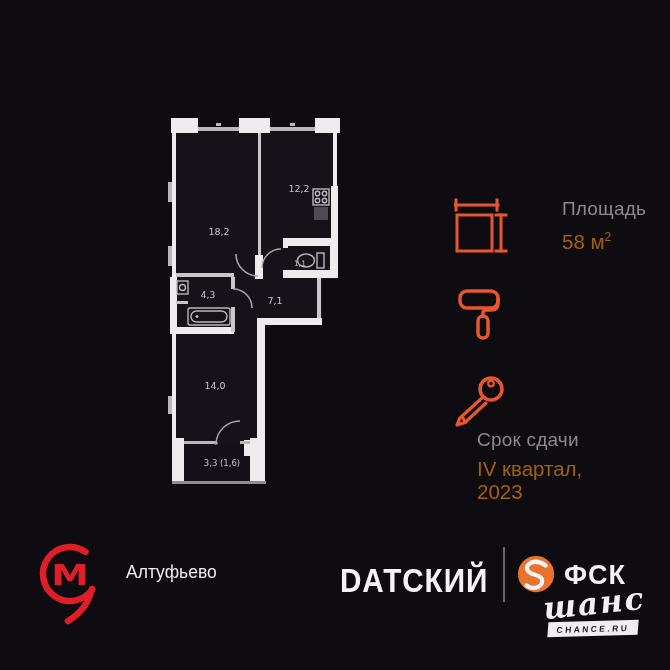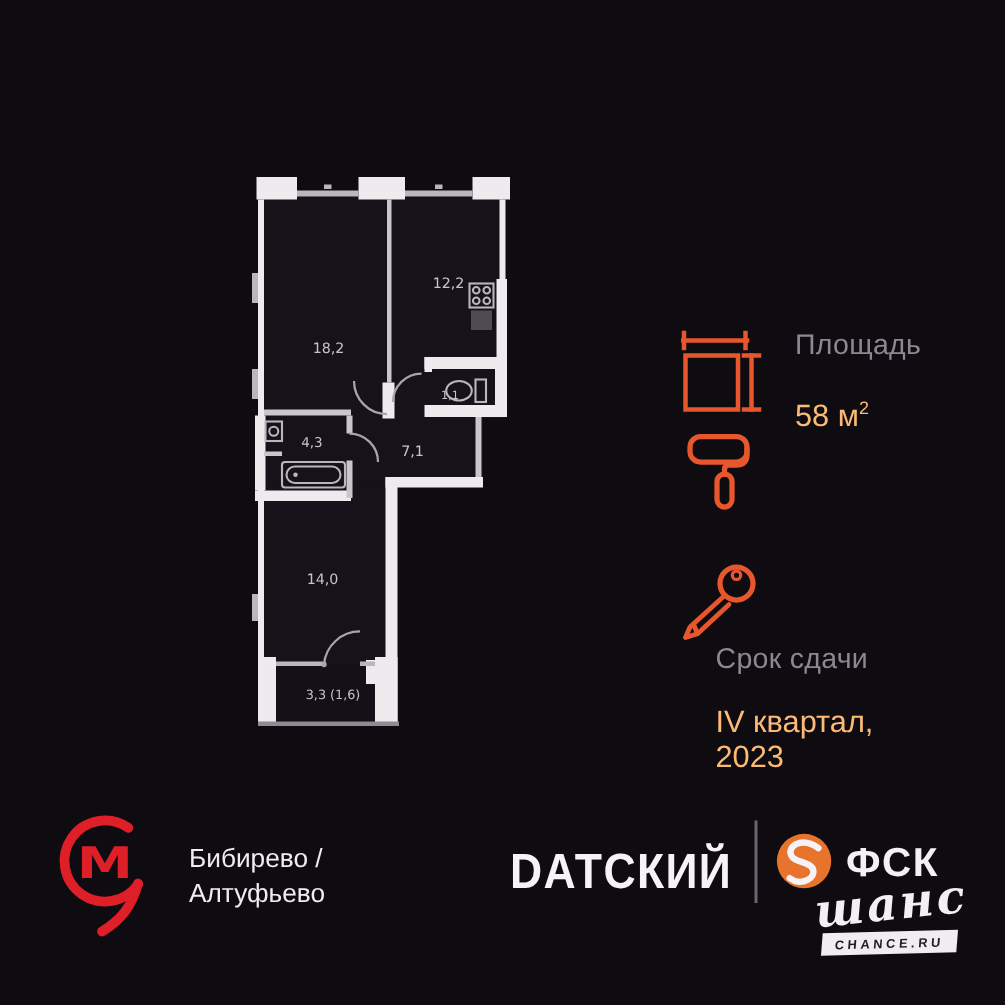--- a/index.html
+++ b/index.html
@@ -6,21 +6,21 @@
   .canvas{position:relative;width:670px;height:670px;background:#0E0B11;overflow:hidden;
           font-family:"Liberation Sans",sans-serif;}
   
   .plan{position:absolute;left:160px;top:100px;}
   .plan text{font-family:"DejaVu Sans",sans-serif;fill:#C6C3C9;}
   
   .detail-row{position:absolute;display:flex;align-items:flex-start;}
   .detail-icon{flex:0 0 auto;}
   .detail-text{margin-left:22px;}
   .detail-label{font-size:19px;color:#8C8891;letter-spacing:.2px;}
-  .detail-value{font-size:20.5px;color:#fdba74;margin-top:19px;line-height:23px;}
+  .detail-value{font-size:20.5px;color:#a16207;margin-top:6px;line-height:23px;}
   .detail-value sup{font-size:12px;}
   
   .station{position:absolute;left:126px;top:561px;font-size:17.5px;line-height:23px;color:#EFEDEF;}
   .brand{position:absolute;left:340px;top:562px;font-size:33px;font-weight:600;color:#F5F3F5;
          letter-spacing:1px;transform:scaleX(.9);transform-origin:left center;white-space:nowrap;}
   .brand-sep{position:absolute;left:503px;top:547px;width:2px;height:55px;background:#6A666E;}
   .dev{position:absolute;left:516px;top:552px;width:140px;height:95px;text-align:right;}
   .dev-name{position:absolute;left:48px;top:8px;font-size:27px;font-weight:bold;color:#F3F1F3;letter-spacing:1px;}
   .dev-script{position:absolute;left:27px;top:33px;font-size:31px;font-style:italic;font-weight:bold;
               font-family:"DejaVu Serif",serif;color:#F2F0F2;letter-spacing:2px;transform:rotate(-6deg);white-space:nowrap;}
@@ -130,21 +130,21 @@
       <text x="219" y="235" font-size="9.5">18,2</text>
       <text x="299" y="192" font-size="9.5">12,2</text>
       <text x="300" y="266" font-size="7.5">1,1</text>
       <text x="208" y="298" font-size="9">4,3</text>
       <text x="275" y="304" font-size="9.5">7,1</text>
       <text x="215" y="389" font-size="9.5">14,0</text>
       <text x="222" y="466" font-size="8.5">3,3 (1,6)</text>
     </g>
   </svg>
 
-  <div class="detail-row" style="left:454px;top:220px;">
+  <div class="detail-row" style="left:454px;top:198px;gap:32px;">
     <svg class="detail-icon" width="54" height="58" viewBox="0 0 54 58">
       <g stroke="#E8562E" stroke-width="3" fill="none" stroke-linecap="square">
         <rect x="3" y="17" width="35" height="36"></rect>
         <line x1="0" y1="7" x2="44" y2="7"></line>
         <line x1="2" y1="2" x2="2" y2="12"></line>
         <line x1="43" y1="2" x2="43" y2="12"></line>
         <line x1="47" y1="17" x2="47" y2="53"></line>
         <line x1="42" y1="17" x2="52" y2="17"></line>
         <line x1="42" y1="53" x2="52" y2="53"></line>
       </g>
@@ -185,21 +185,20 @@
 
   <svg style="position:absolute;left:33px;top:532px;" width="76" height="96" viewBox="0 0 76 96">
     <g stroke="#DF1F28" stroke-width="6.5" fill="none" stroke-linecap="round">
       <path d="M 52.5 19.9 A 27 27 0 1 0 59.1 57.5"></path>
       <path d="M 59 57 C 55 72, 48 81, 35 89"></path>
     </g>
     <text x="0" y="0" transform="translate(37,53) scale(1.3,1)" text-anchor="middle" font-family="DejaVu Sans, sans-serif" font-weight="bold" font-size="29" fill="#DF1F28">М</text>
   </svg>
 
   <div class="station">
-    <div>Бибирево /</div>
     <div>Алтуфьево</div>
   </div>
 
   <div class="brand">DАТСКИЙ</div>
   <div class="brand-sep"></div>
 
   <div class="dev">
     <svg style="position:absolute;left:0;top:2px;" width="42" height="42" viewBox="0 0 44 44">
       <circle cx="21" cy="21" r="19" fill="#E8732C"></circle>
       <path d="M 31 12 C 20 4, 9 10, 12 17 C 14 22, 24 21, 27 26 C 30 33, 19 39, 11 33" stroke="#F5F3F5" stroke-width="4.5" fill="none" stroke-linecap="round"></path>

